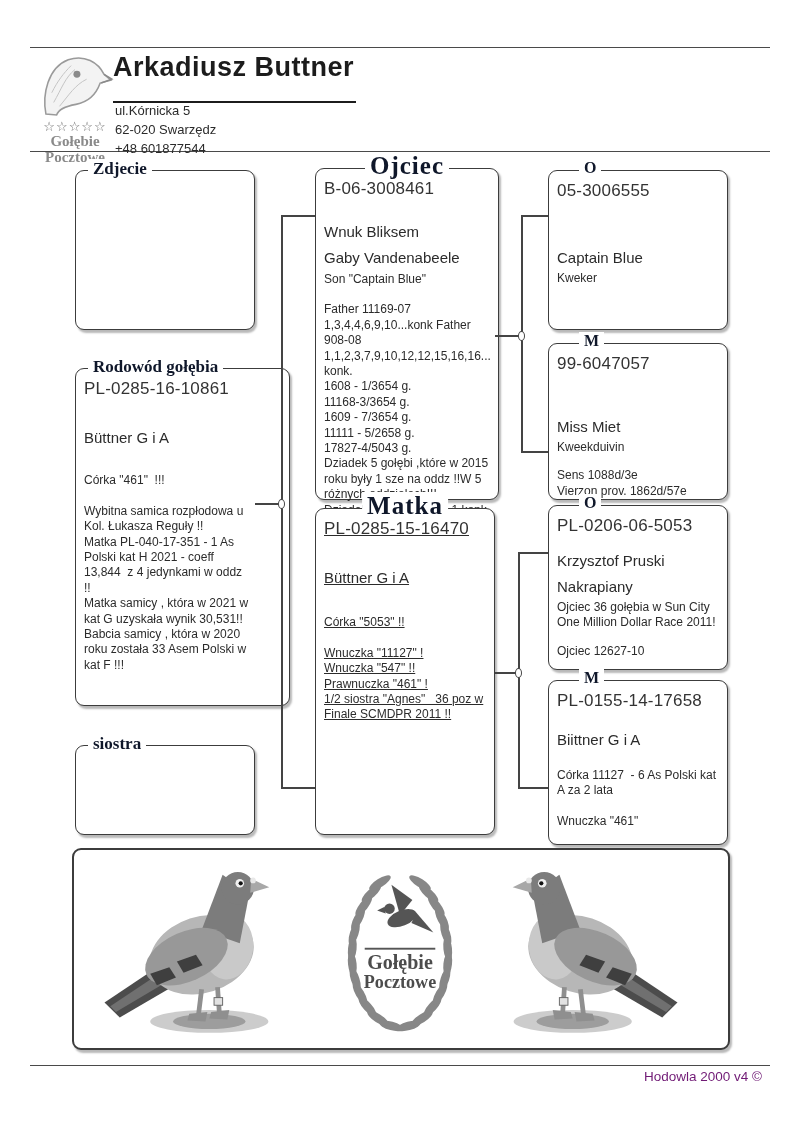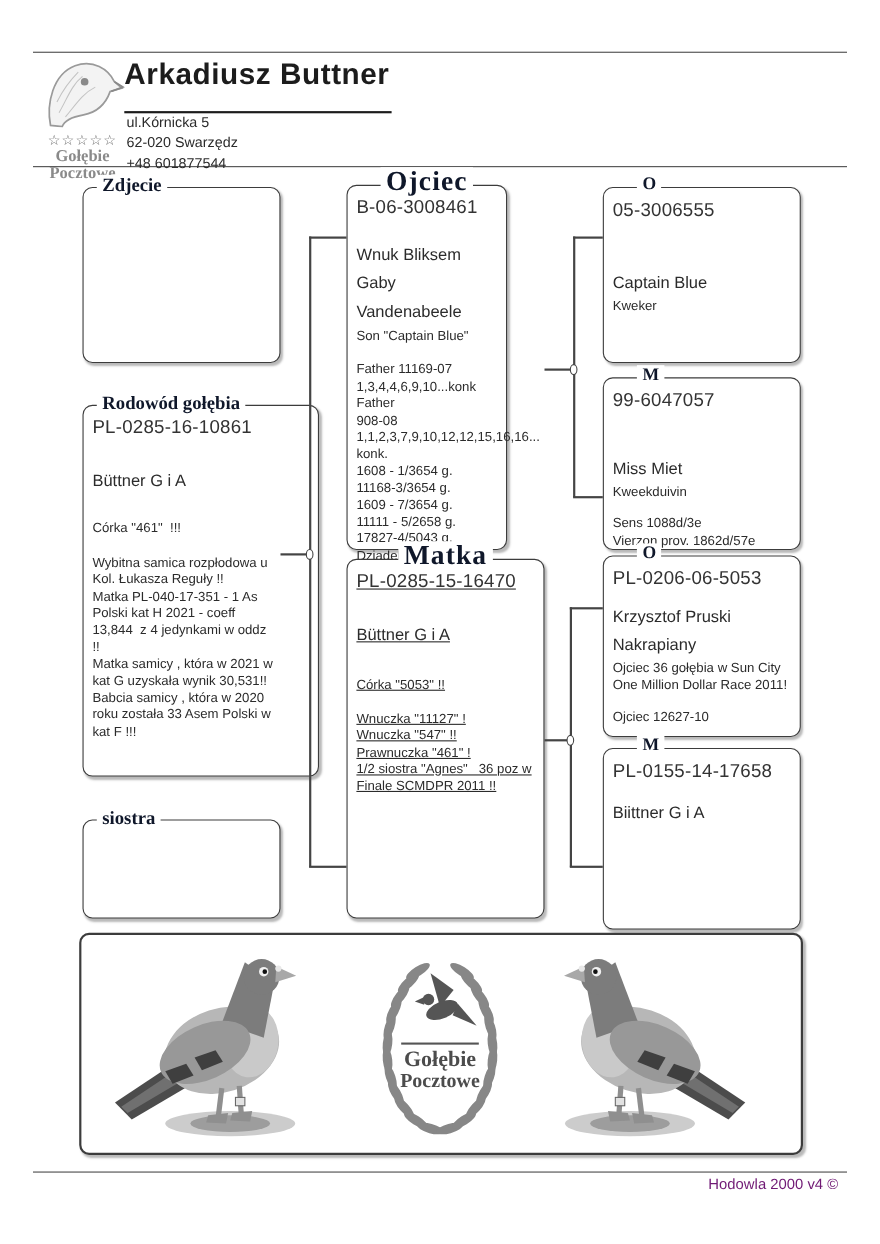--- a/index.html
+++ b/index.html
@@ -29,21 +29,21 @@
   .lbl-med   { top:-12px; left:12px; font-size:17px; }
   .lbl-gp    { top:-12px; left:30px; font-size:16px; }
   .ring { font-size:17px; color:#333; margin-top:4px; letter-spacing:0.2px; }
   .pname { font-size:15px; line-height:26px; }
   .sub, .details { font-size:12px; line-height:15.4px; }
   .txt { white-space:pre-wrap; }
 
   .box-photo    { left:75px;  top:170px; width:180px; height:160px; }
   .box-pedigree { left:75px;  top:368px; width:215px; height:338px; }
   .box-podpis   { left:75px;  top:745px; width:180px; height:90px;  }
-  .box-father   { left:315px; top:168px; width:146px; height:332px; }
+  .box-father   { left:315px; top:168px; width:184px; height:332px; }
   .box-mother   { left:315px; top:508px; width:180px; height:327px;text-decoration:underline; }
   .box-gp0 { left:548px; top:170px; width:180px; height:160px; }
   .box-gp1 { left:548px; top:343px; width:180px; height:157px; }
   .box-gp2 { left:548px; top:505px; width:180px; height:165px; }
   .box-gp3 { left:548px; top:680px; width:180px; height:165px; }
 
   .box-father .pname { margin-top:20px; }
   .box-father .sub { margin-top:1px; }
   .box-father .details { margin-top:15px; }
   .box-mother .pname { margin-top:26px; }
@@ -182,20 +182,24 @@
   <div class="sub txt">Ojciec 36 gołębia w Sun City
 One Million Dollar Race 2011!</div>
   <div class="details txt">Ojciec 12627-10</div>
 </div>
 
 <div class="box box-gp3">
   <span class="box-label lbl-gp">M</span>
   <div class="ring">PL-0155-14-17658</div>
   <div class="pname txt">Biittner G i A</div>
   <div class="sub txt"></div>
+  <div class="details txt">Córka 11127  - 6 As Polski kat
+A za 2 lata
+
+Wnuczka "461"</div>
 </div>
 
 <div class="hline" style="left:255px; top:503px; width:26px;"></div>
 <div class="vline" style="left:281px; top:215px; height:573px;"></div>
 <div class="hline" style="left:281px; top:215px; width:34px;"></div>
 <div class="hline" style="left:281px; top:787px; width:34px;"></div>
 <div class="node" style="left:278px; top:499px;"></div>
 
 <div class="hline" style="left:495px; top:335px; width:26px;"></div>
 <div class="vline" style="left:521px; top:215px; height:237px;"></div>

